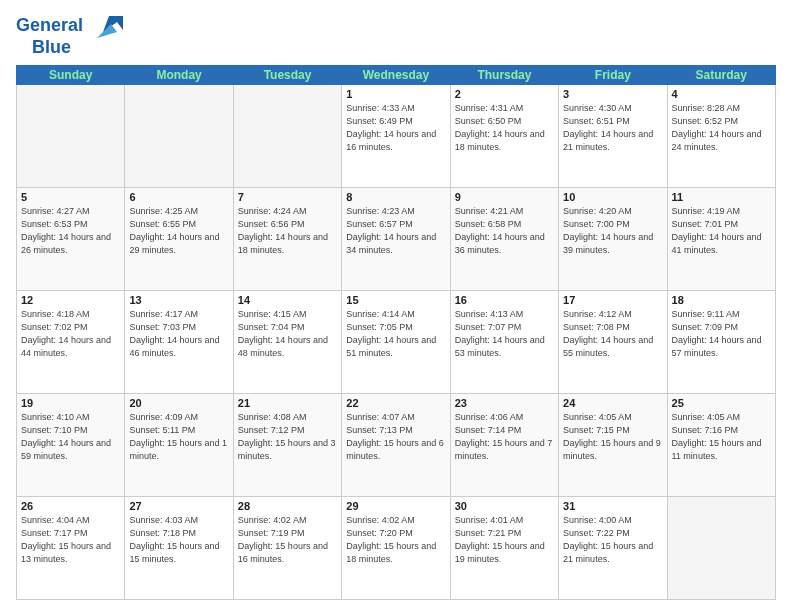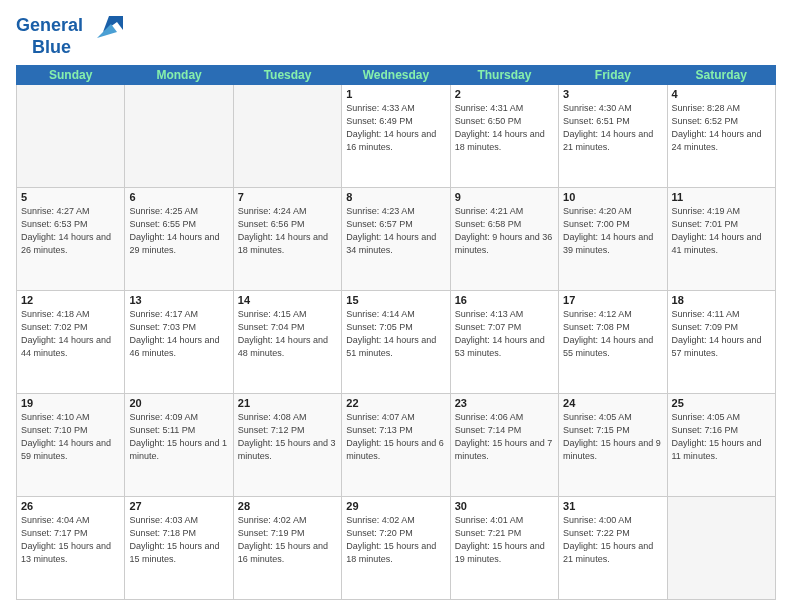--- a/index.html
+++ b/index.html
@@ -156,21 +156,21 @@
           <td>
             <span class="day-num">7</span>
             <div class="day-info"><span>Sunrise: 4:24 AM</span><br><span>Sunset: 6:56 PM</span><br><span>Daylight: 14 hours and 18 minutes.</span></div>
           </td>
           <td>
             <span class="day-num">8</span>
             <div class="day-info"><span>Sunrise: 4:23 AM</span><br><span>Sunset: 6:57 PM</span><br><span>Daylight: 14 hours and 34 minutes.</span></div>
           </td>
           <td>
             <span class="day-num">9</span>
-            <div class="day-info"><span>Sunrise: 4:21 AM</span><br><span>Sunset: 6:58 PM</span><br><span>Daylight: 9 hours and 36 minutes.</span></div>
+            <div class="day-info"><span>Sunrise: 4:21 AM</span><br><span>Sunset: 6:58 PM</span><br><span>Daylight: 14 hours and 36 minutes.</span></div>
           </td>
           <td>
             <span class="day-num">10</span>
             <div class="day-info"><span>Sunrise: 4:20 AM</span><br><span>Sunset: 7:00 PM</span><br><span>Daylight: 14 hours and 39 minutes.</span></div>
           </td>
           <td>
             <span class="day-num">11</span>
             <div class="day-info"><span>Sunrise: 4:19 AM</span><br><span>Sunset: 7:01 PM</span><br><span>Daylight: 14 hours and 41 minutes.</span></div>
           </td>
         </tr>
@@ -194,21 +194,21 @@
           <td>
             <span class="day-num">16</span>
             <div class="day-info"><span>Sunrise: 4:13 AM</span><br><span>Sunset: 7:07 PM</span><br><span>Daylight: 14 hours and 53 minutes.</span></div>
           </td>
           <td>
             <span class="day-num">17</span>
             <div class="day-info"><span>Sunrise: 4:12 AM</span><br><span>Sunset: 7:08 PM</span><br><span>Daylight: 14 hours and 55 minutes.</span></div>
           </td>
           <td>
             <span class="day-num">18</span>
-            <div class="day-info"><span>Sunrise: 4:11 AM</span><br><span>Sunset: 7:09 PM</span><br><span>Daylight: 14 hours and 57 minutes.</span></div>
+            <div class="day-info"><span>Sunrise: 9:11 AM</span><br><span>Sunset: 7:09 PM</span><br><span>Daylight: 14 hours and 57 minutes.</span></div>
           </td>
         </tr>
         <tr class="cal-row-even">
           <td>
             <span class="day-num">19</span>
             <div class="day-info"><span>Sunrise: 4:10 AM</span><br><span>Sunset: 7:10 PM</span><br><span>Daylight: 14 hours and 59 minutes.</span></div>
           </td>
           <td>
             <span class="day-num">20</span>
             <div class="day-info"><span>Sunrise: 4:09 AM</span><br><span>Sunset: 5:11 PM</span><br><span>Daylight: 15 hours and 1 minute.</span></div>

